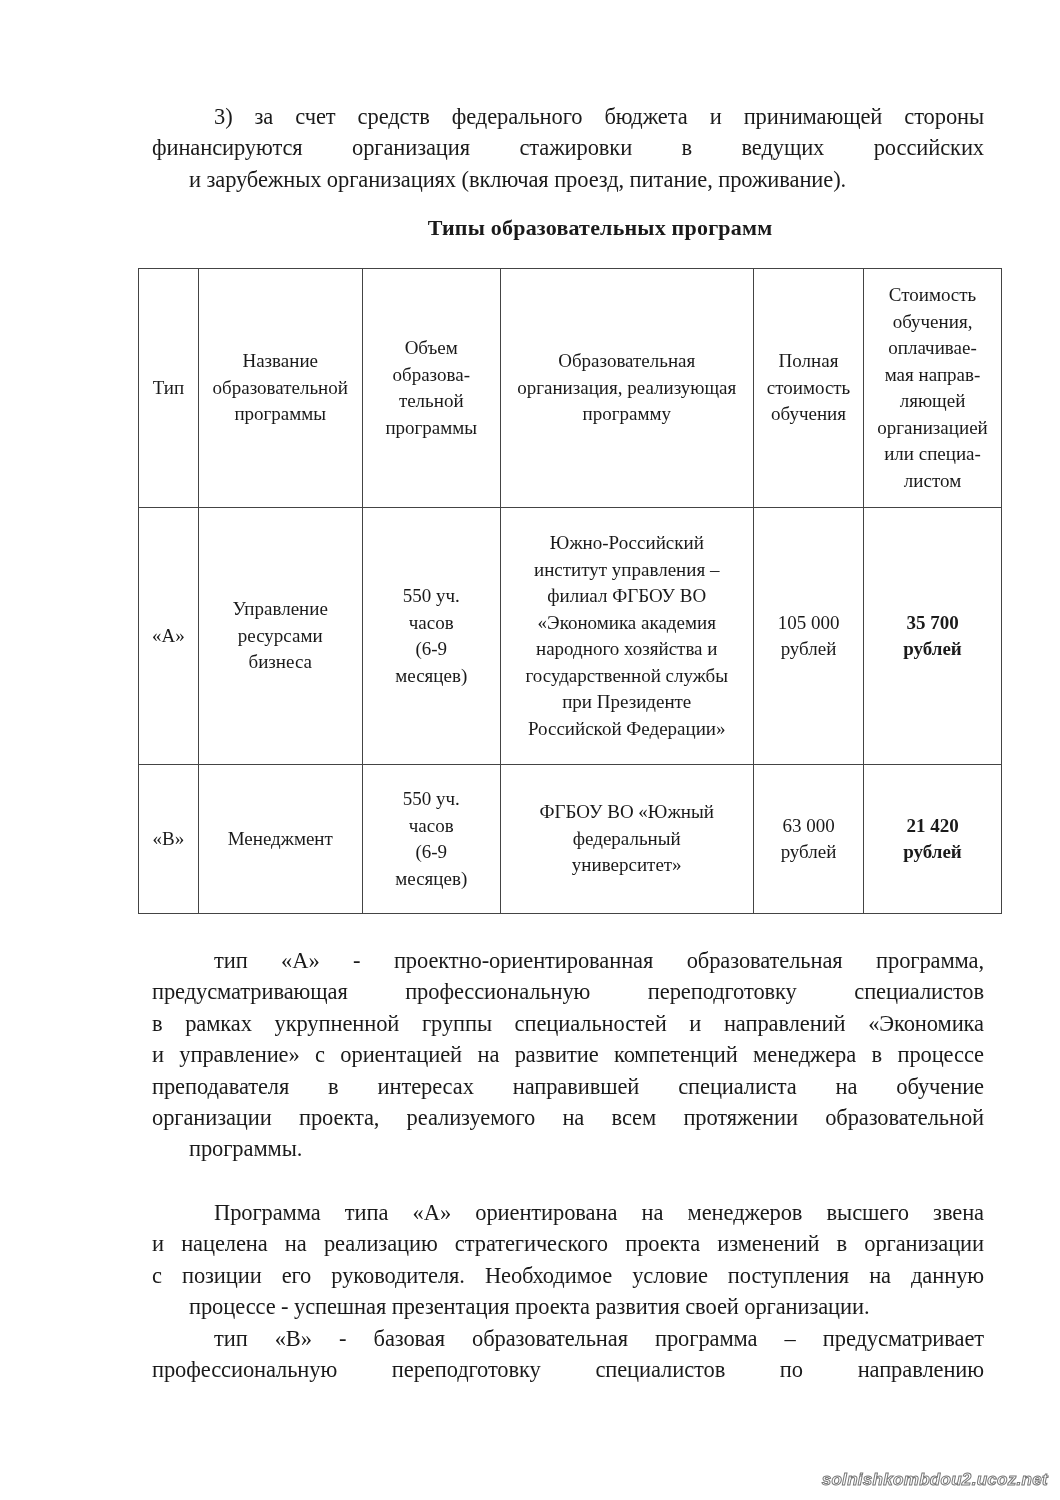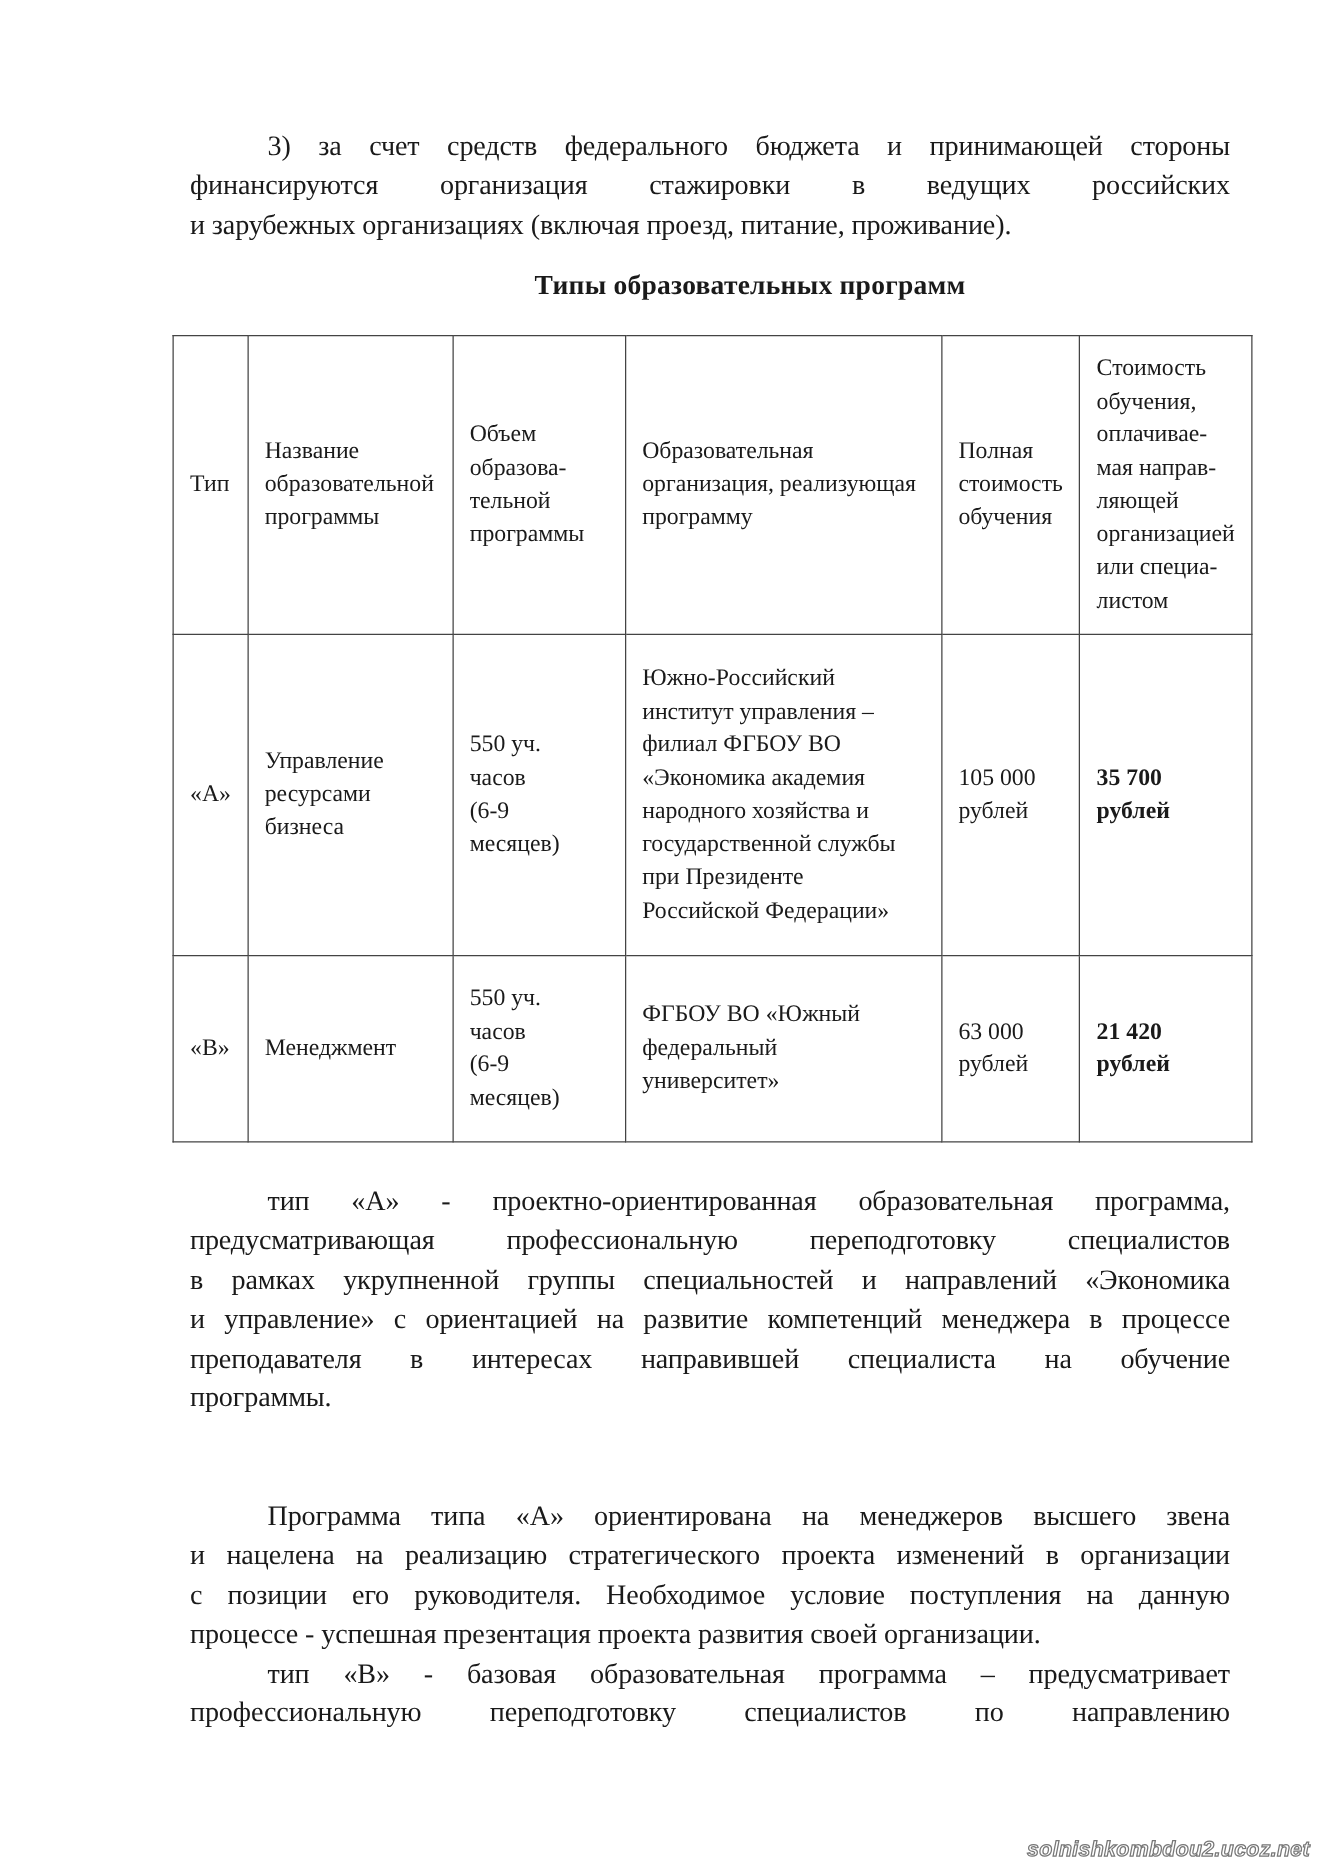--- a/index.html
+++ b/index.html
@@ -8,31 +8,31 @@
     font-family: "Liberation Serif", "DejaVu Serif", serif; color: #1a1a1a;
   }
   .page { position: absolute; left: 0; top: 0; width: 1060px; height: 1500px; }
   .para {
     position: absolute; left: 152px; width: 832px;
     font-size: 22.5px; line-height: 31.4px; text-align: justify; text-align-last: auto;
     letter-spacing: -0.1px;
   }
   .para .indent { display: inline-block; width: 62px; }
   .para span.line { display: block; text-align: justify; text-align-last: justify; }
-  .para span.line.last { text-align-last: left; }
+  .para span.line.last { text-align-last: left; margin-left: 37px; }
   .title {
     position: absolute; left: 0; width: 1200px; top: 215px; text-align: center;
     font-size: 22px; font-weight: bold; letter-spacing: 0.2px;
   }
   table.programs {
     position: absolute; left: 138px; top: 268px; border-collapse: collapse;
     font-size: 19px; line-height: 26.5px; table-layout: fixed;
   }
   table.programs td {
-    border: 1.5px solid #444; text-align: left; vertical-align: middle; padding: 13px;
+    border: 1.5px solid #444; text-align: center; vertical-align: middle; padding: 13px;
   }
   .bold { font-weight: bold; }
   .watermark {
     position: absolute; right: 12px; top: 1470px; font-family: Liberation Sans, sans-serif;
     font-style: italic; font-weight: bold; font-size: 17px; color: #ffffff;
     -webkit-text-stroke: 1px #777; letter-spacing: 0.3px;
   }
 </style>
 </head>
 <body>
@@ -156,20 +156,21 @@
     </tr>
   </tbody>
     </table>
 
   <div class="para" style="top:945px;">
     <span class="line"><span class="indent"></span><span>тип «А» - проектно-ориентированная образовательная программа,</span></span>
     <span class="line">предусматривающая профессиональную переподготовку специалистов</span>
     <span class="line">в рамках укрупненной группы специальностей и направлений «Экономика</span>
     <span class="line">и управление» с ориентацией на развитие компетенций менеджера в процессе</span>
     <span class="line">преподавателя в интересах направившей специалиста на обучение</span>
+    <span class="line">организации проекта, реализуемого на всем протяжении образовательной</span>
     <span class="line last">программы.</span>
   </div>
 
   <div class="para" style="top:1197px;">
     <span class="line"><span class="indent"></span><span>Программа типа «А» ориентирована на менеджеров высшего звена</span></span>
     <span class="line">и нацелена на реализацию стратегического проекта изменений в организации</span>
     <span class="line">с позиции его руководителя. Необходимое условие поступления на данную</span>
     <span class="line last">процессе - успешная презентация проекта развития своей организации.</span>
   </div>
 

